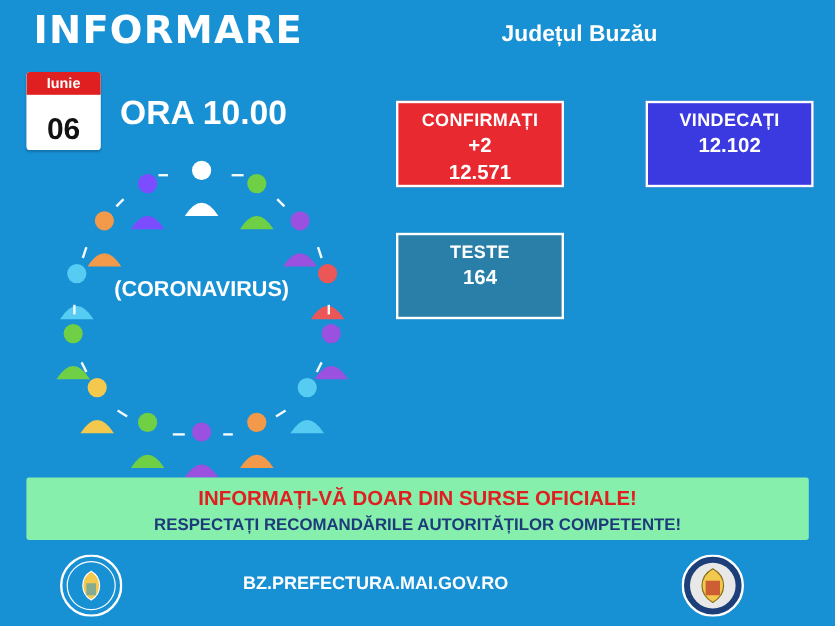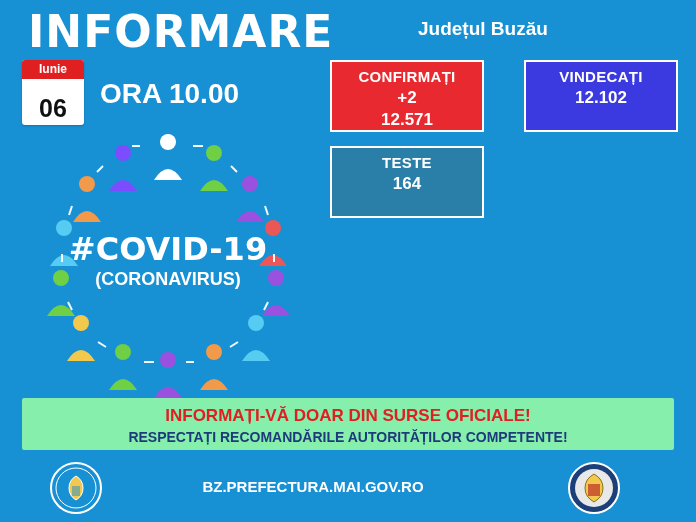--- a/index.html
+++ b/index.html
@@ -17,21 +17,21 @@
   .page {
     position: relative;
     width: 696px;
     height: 522px;
   }
   
   .title {
     position: absolute;
     left: 28px;
     top: 6px;
-    font-size: 44px;
+    font-size: 32px;
     font-weight: bold;
     color: #ffffff;
     letter-spacing: 1px;
     font-family: "DejaVu Sans", sans-serif;
   }
   .county {
     position: absolute;
     left: 418px;
     top: 18px;
     font-size: 19px;
@@ -107,26 +107,27 @@
     left: 330px;
     top: 60px;
     width: 348px;
   }
   .box-row {
     display: flex;
     justify-content: space-between;
     margin-bottom: 14px;
   }
   .box {
-    width: 154px;
+    width: 140px;
     border: 2px solid #ffffff;
     color: #ffffff;
     text-align: center;
     padding: 6px 0 7px;
     box-sizing: border-box;
+    margin-top: 24px;
   }
   .box .lab {
     font-size: 15px;
     font-weight: bold;
     letter-spacing: .3px;
     line-height: 1.25;
   }
   .box .val {
     font-size: 17px;
     font-weight: bold;
@@ -268,21 +269,20 @@
         <path d="M256 134 l0 8"></path>
         <path d="M50 182 l4 8"></path>
         <path d="M250 182 l-4 8"></path>
         <path d="M80 222 l8 5"></path>
         <path d="M220 222 l-8 5"></path>
         <path d="M126 242 l10 0"></path>
         <path d="M168 242 l8 0"></path>
       </g>
     </svg>
     <div class="covid-label">
-      <div class="big">#COVID-19</div>
       <div class="small">(CORONAVIRUS)</div>
     </div>
   </div>
 
   <div class="boxes">
 
     <div class="box-row">
       <div class="box box-confirmed">
         <div class="lab">CONFIRMAȚI</div>
         <div class="val">+2</div>

